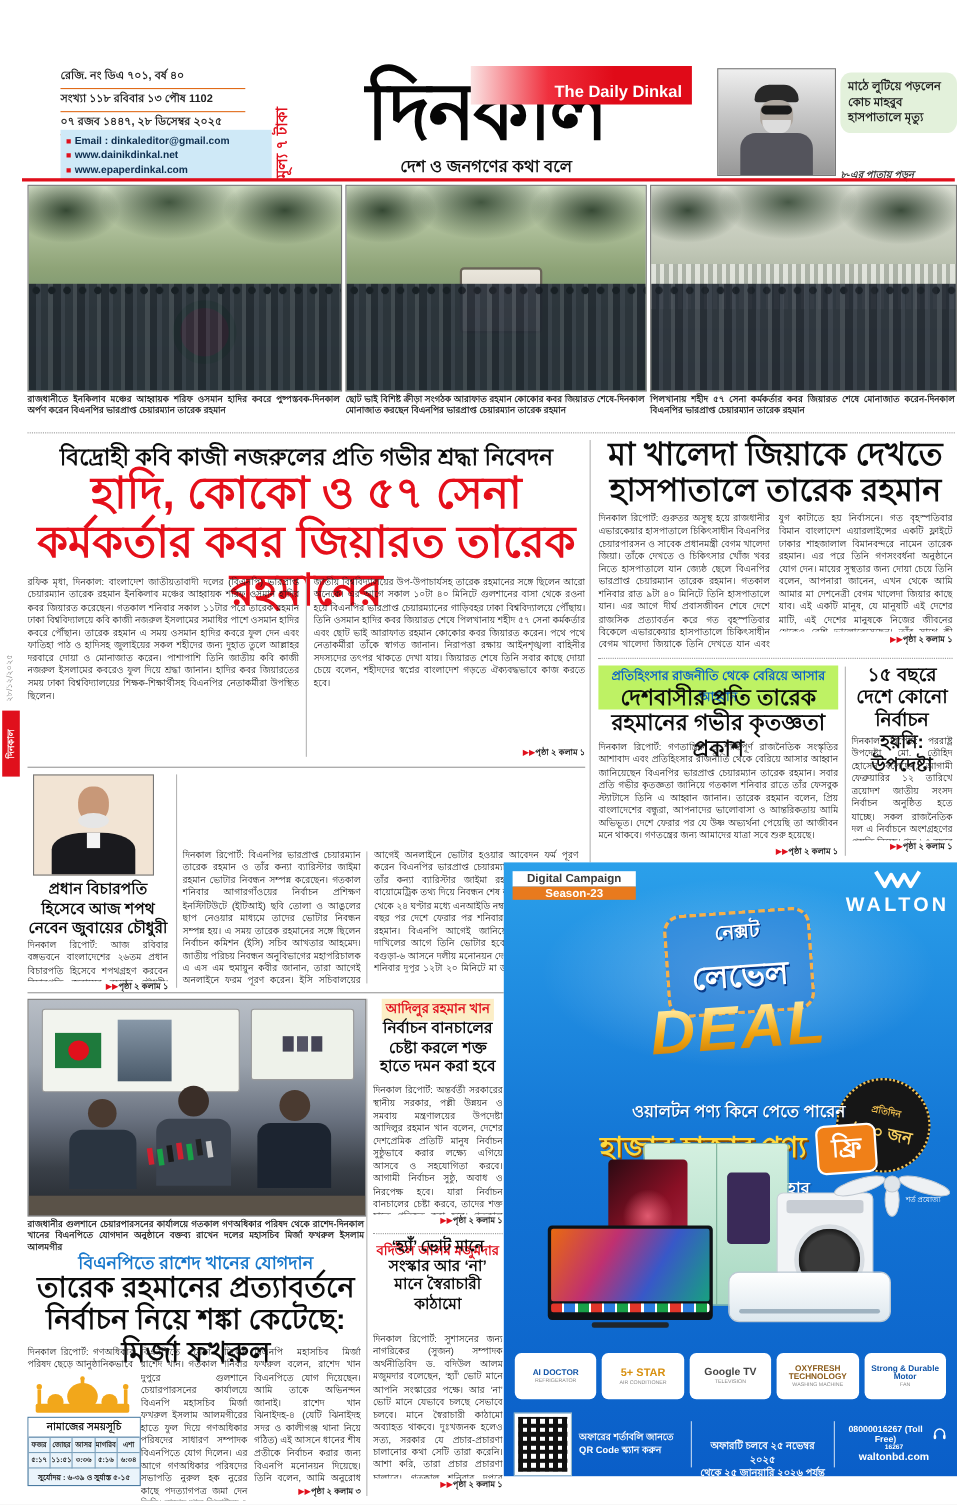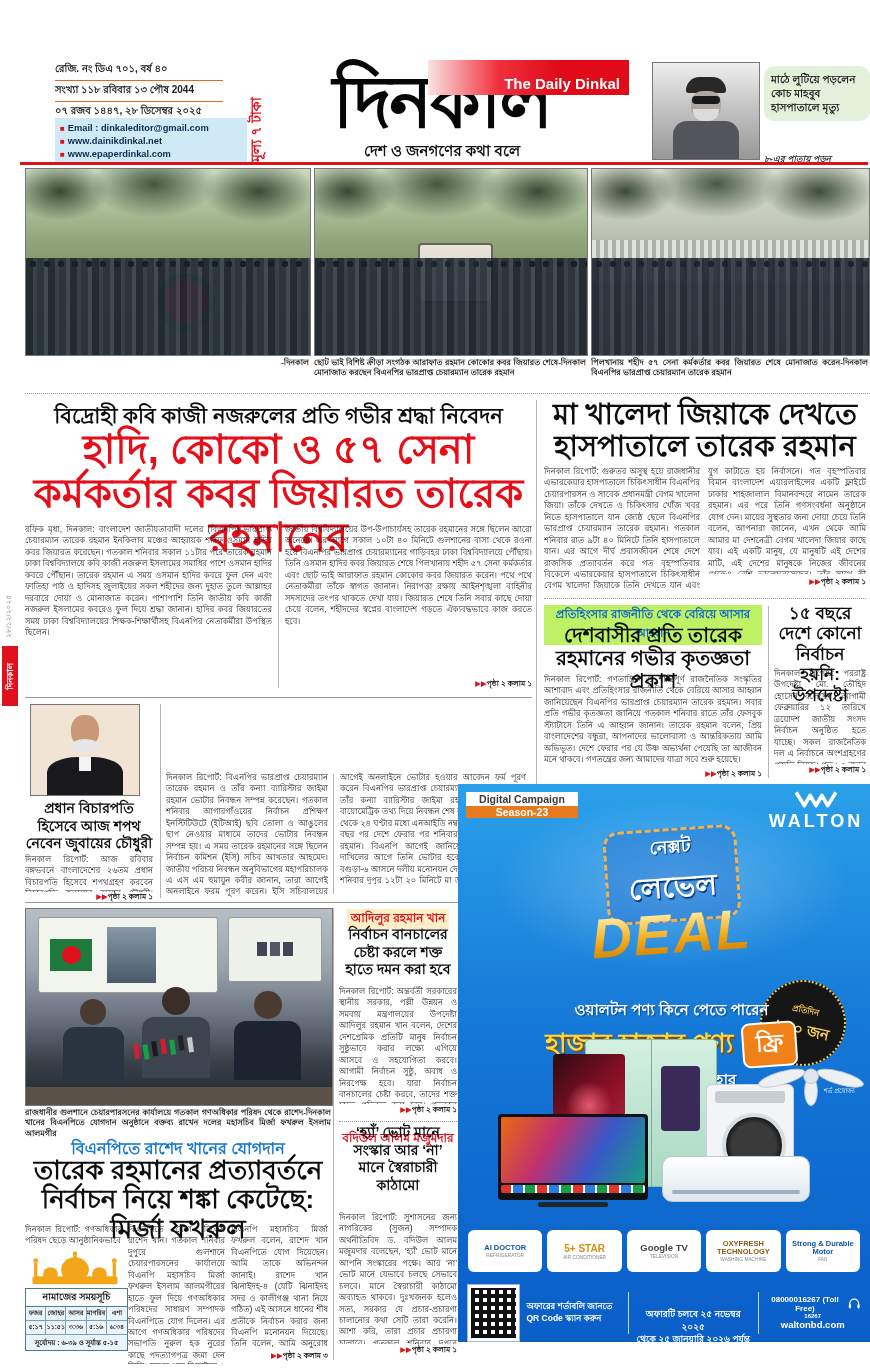--- a/index.html
+++ b/index.html
@@ -104,21 +104,21 @@
 
 <div class="page">
 
   <div class="abs vtext" style="left:3px;top:552px;height:86px;font-size:7.5px;color:#888;">২৮/১২/২০২৫</div>
   <div class="abs" style="left:2px;top:646px;width:16px;height:60px;background:#e0101c;display:flex;align-items:center;justify-content:center;">
     <span class="vtext" style="color:#fff;font-size:8.5px;font-weight:bold;">দিনকাল</span>
   </div>
 
   <div class="abs" style="left:55px;top:60px;width:168px;">
     <div class="reg-line">রেজি. নং ডিএ ৭০১, বর্ষ ৪০</div>
-    <div class="reg-line">সংখ্যা ১১৮ রবিবার ১৩ পৌষ 2044</div>
+    <div class="reg-line">সংখ্যা ১১৮ রবিবার ১৩ পৌষ 1102</div>
     <div class="reg-line">০৭ রজব ১৪৪৭, ২৮ ডিসেম্বর ২০২৫</div>
   </div>
   <div class="abs contact" style="left:55px;top:118px;width:182px;">
     <div><span class="bullet">■</span><span>Email : dinkaleditor@gmail.com</span></div>
     <div><span class="bullet">■</span><span>www.dainikdinkal.net</span></div>
     <div><span class="bullet">■</span><span>www.epaperdinkal.com</span></div>
   </div>
   <div class="abs vtext" style="left:244px;top:70px;height:92px;color:#e0101c;font-size:14px;font-weight:900;">মূল্য ৭ টাকা</div>
 
   <div class="abs banner" style="left:428px;top:60px;width:192px;z-index:3;">The Daily Dinkal</div>
@@ -148,20 +148,21 @@
     <div class="crowd"></div>
   </div>
   <div class="abs photo ph-light" style="left:591px;top:168px;width:277px;height:186px;">
     <div class="trees"></div>
     <div class="rail"></div>
     <div class="crowd"></div>
   </div>
 
   <div class="abs caption" style="left:25px;top:358px;width:284px;height:30px;">
     <span class="credit">-দিনকাল</span>
+    <span>রাজধানীতে ইনকিলাব মঞ্চের আহ্বায়ক শরিফ ওসমান হাদির কবরে পুষ্পস্তবক অর্পণ করেন বিএনপির ভারপ্রাপ্ত চেয়ারম্যান তারেক রহমান</span>
   </div>
   <div class="abs caption" style="left:314px;top:358px;width:272px;height:30px;">
     <span class="credit">-দিনকাল</span>
     <span>ছোট ভাই বিশিষ্ট ক্রীড়া সংগঠক আরাফাত রহমান কোকোর কবর জিয়ারত শেষে মোনাজাত করছেন বিএনপির ভারপ্রাপ্ত চেয়ারম্যান তারেক রহমান</span>
   </div>
   <div class="abs caption" style="left:591px;top:358px;width:277px;height:30px;">
     <span class="credit">-দিনকাল</span>
     <span>পিলখানায় শহীদ ৫৭ সেনা কর্মকর্তার কবর জিয়ারত শেষে মোনাজাত করেন বিএনপির ভারপ্রাপ্ত চেয়ারম্যান তারেক রহমান</span>
   </div>
   <div class="abs dot" style="left:25px;top:393px;width:843px;"></div>

